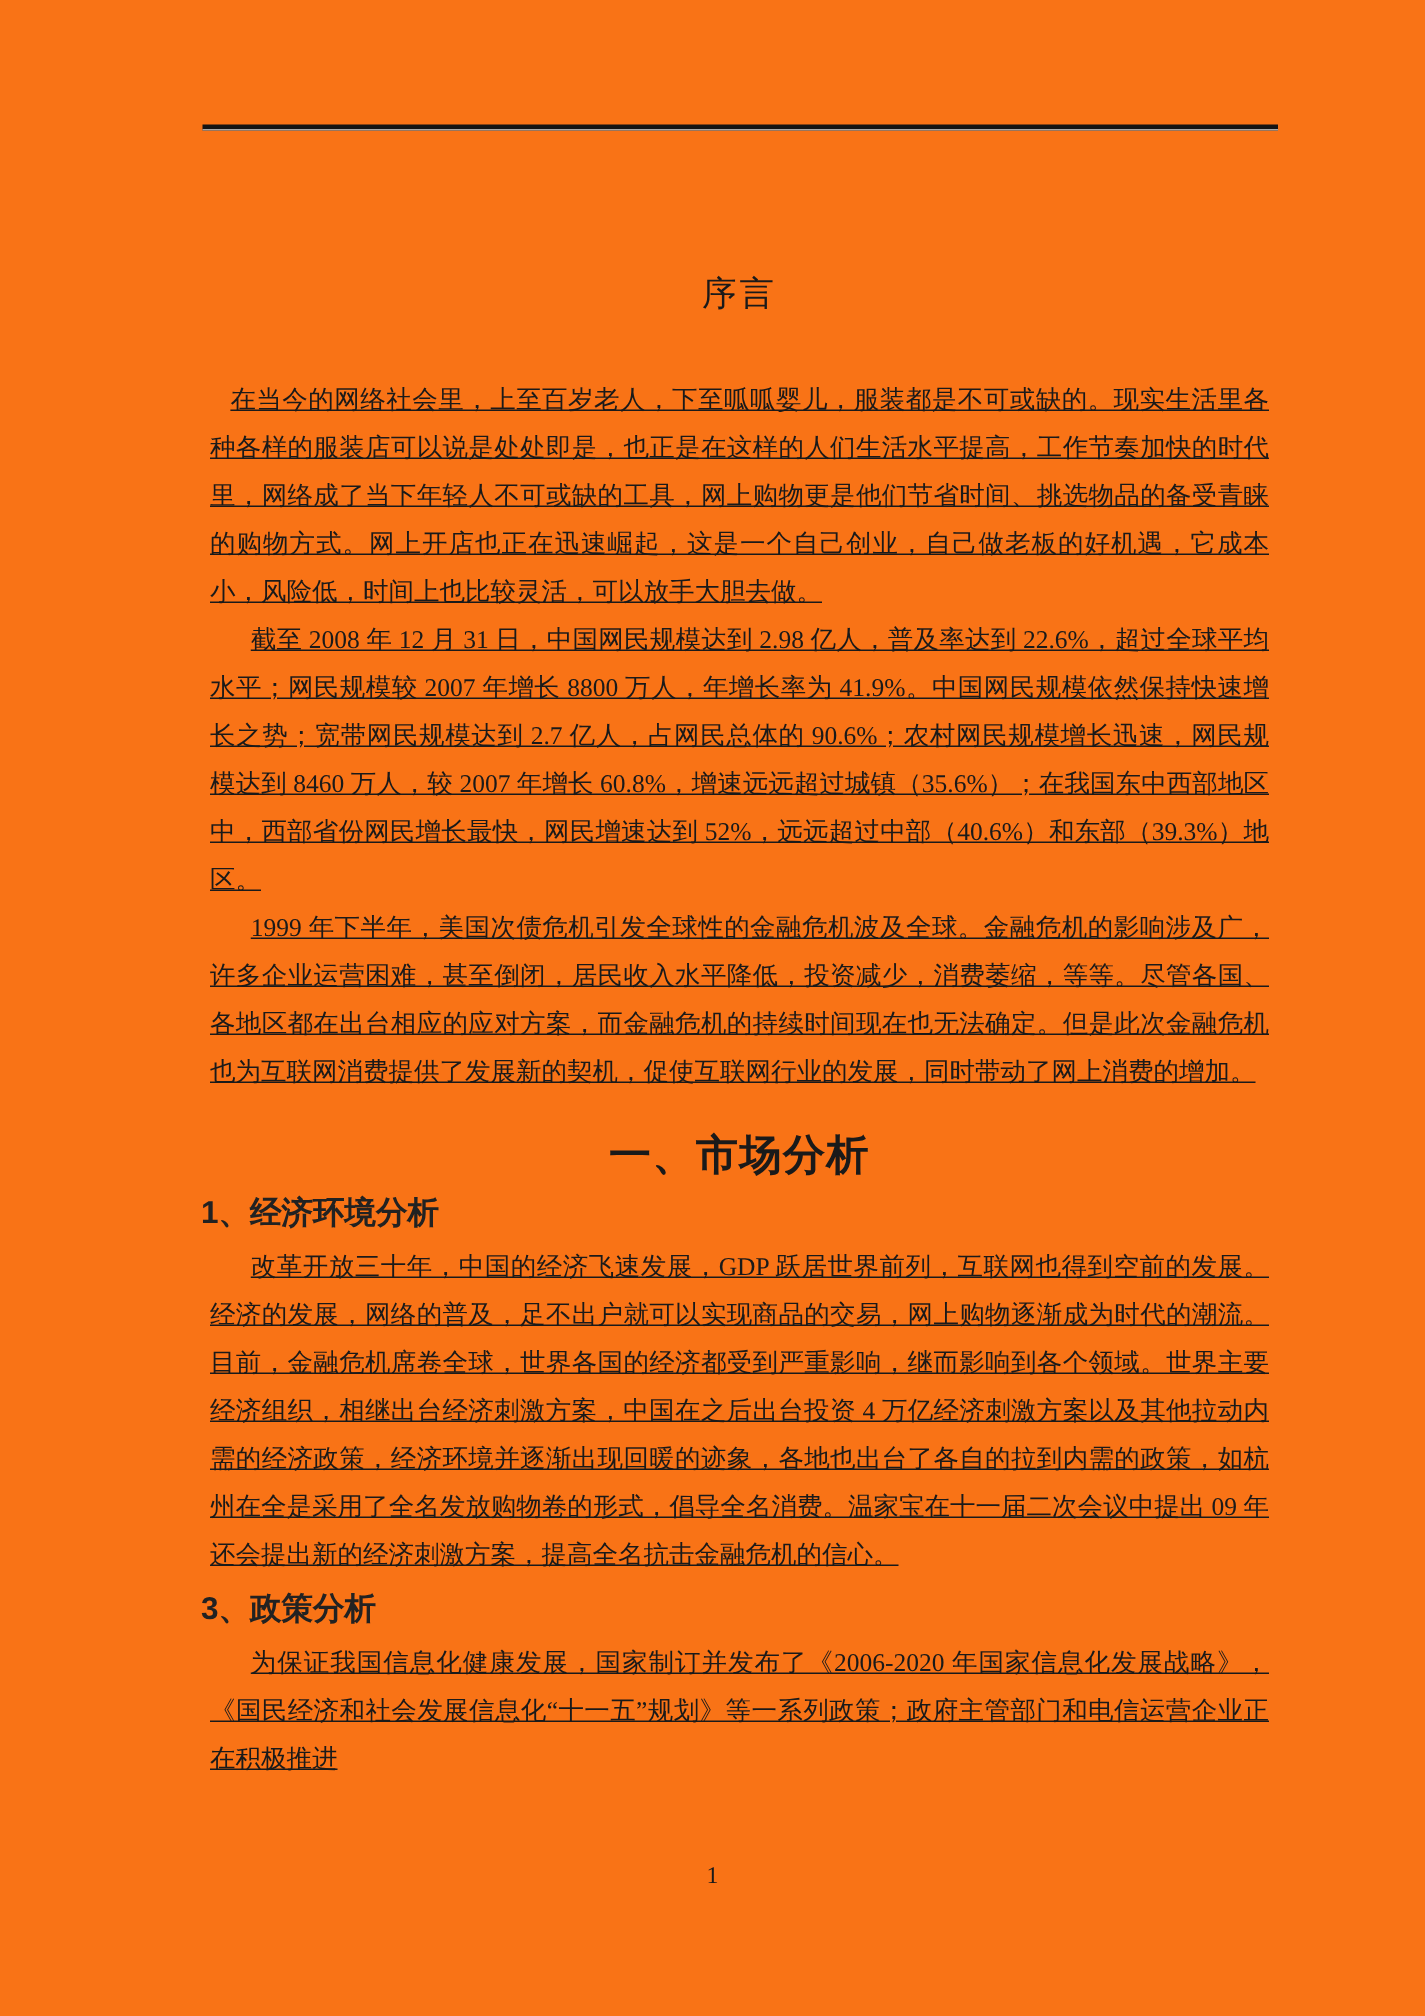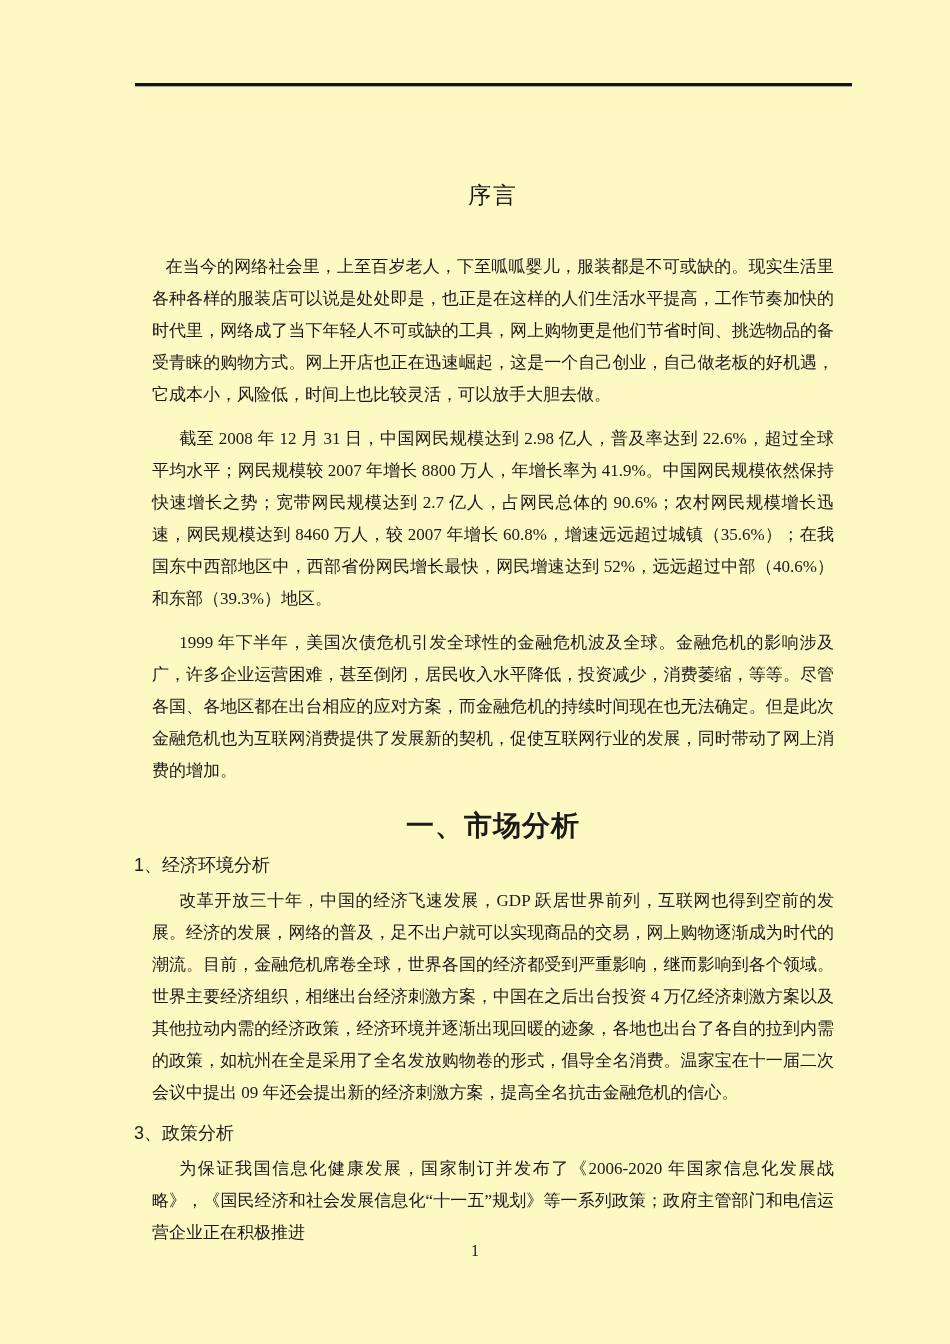--- a/index.html
+++ b/index.html
@@ -5,21 +5,21 @@
   html, body {
     margin: 0;
     padding: 0;
     background: #ffffff;
   }
   .page {
     position: relative;
     width: 950px;
     height: 1344px;
     margin: 0 auto;
-    background: #fef9c3;
+    background: #f97316;
     color: #1a1a1a;
     font-family: "Liberation Serif", "DejaVu Serif", serif;
     overflow: hidden;
     box-sizing: border-box;
   }
   .content {
     position: absolute;
     left: 140px;
     width: 706px;
     top: 0;
@@ -35,25 +35,26 @@
   .doc-title {
     margin-top: 94px;
     text-align: center;
     font-size: 23px;
     line-height: 30px;
     letter-spacing: 2px;
     font-weight: 500;
     font-family: "Liberation Serif", "DejaVu Serif", serif;
   }
   .para {
-    margin: 12px;
+    margin: 0;
     font-size: 17px;
     line-height: 32px;
     text-align: justify;
     text-indent: 1.6em;
+    text-decoration: underline;
   }
   .para.first {
     margin-top: 40px;
     text-indent: 0.8em;
   }
   .section-heading {
     margin-top: 22px;
     text-align: center;
     font-size: 28px;
     line-height: 34px;
@@ -65,23 +66,23 @@
     margin-top: 52px;
     margin-left: -4px;
     font-size: 20px;
     line-height: 28px;
     font-weight: bold;
     font-family: "Liberation Sans", "DejaVu Sans", sans-serif;
   }
   .item-heading {
     margin-top: 10px;
     margin-left: -6px;
-    font-size: 18px;
+    font-size: 21px;
     line-height: 24px;
-    font-weight: normal;
+    font-weight: bold;
     font-family: "Liberation Sans", "DejaVu Sans", sans-serif;
     color: #222222;
   }
   .item-heading.second {
     margin-top: 8px;
   }
   .para.body-follow {
     margin-top: 8px;
   }
   .page-footer {

